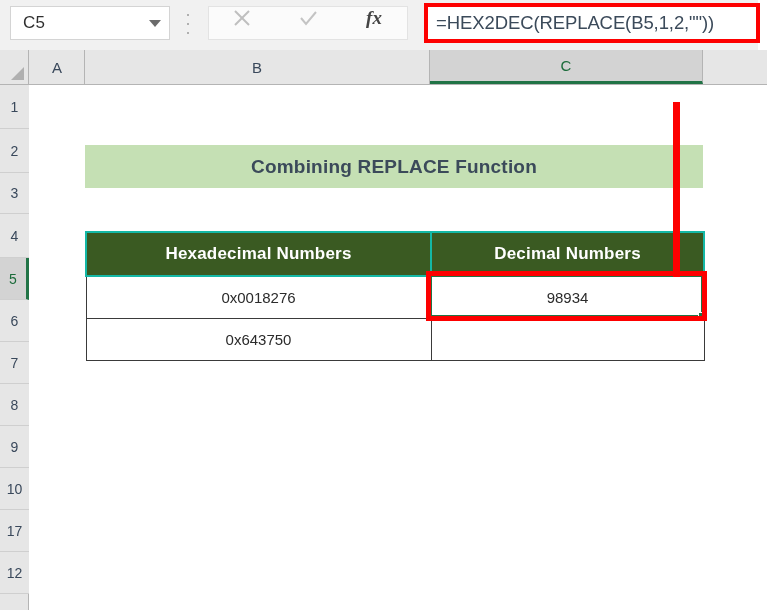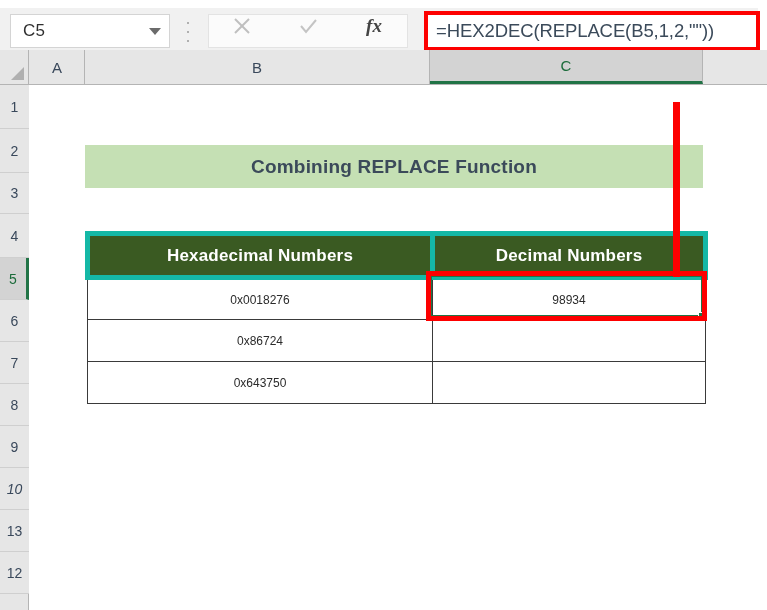--- a/index.html
+++ b/index.html
@@ -15,21 +15,21 @@
   #app {
     position: relative;
     width: 767px;
     height: 610px;
     background: #ffffff;
   }
 
   
   #formula-bar-row {
     position: absolute;
-    left: 0; top: 8px;
+    left: 0; top: 0;
     width: 758px; height: 50px;
     background: #f1f1f1;
     display: flex;
     align-items: center;
     padding-left: 22px;
   }
 
   #name-box {
     position: absolute;
     left: 10px; top: 6px;
@@ -210,28 +210,28 @@
     border-collapse: collapse;
     table-layout: fixed;
   }
   #data-table th {
     height: 44px;
     background: #3a5a22;
     color: #ffffff;
     font-size: 17px;
     font-weight: bold;
     text-align: center;
-    border: 5px solid #14b8a6;
+    border: 2px solid #14b8a6;
     letter-spacing: .2px;
   }
   #data-table td {
     height: 42px;
     background: #ffffff;
     color: #2b2b2b;
-    font-size: 12px;
+    font-size: 15px;
     text-align: center;
     border: 1px solid #3a3a3a;
   }
   .col-b { width: 345px; }
   .col-c { width: 273px; }
 
   
   #cell-c5-select {
     position: absolute;
     left: 400px; top: 173px;
@@ -318,22 +318,22 @@
   <div id="row-header-col">
     <div class="row-head" style="top:0px;   height:44px;">1</div>
     <div class="row-head" style="top:44px;  height:44px;">2</div>
     <div class="row-head" style="top:88px;  height:41px;">3</div>
     <div class="row-head" style="top:129px; height:44px;">4</div>
     <div class="row-head selected" style="top:173px; height:42px;">5</div>
     <div class="row-head" style="top:215px; height:42px;">6</div>
     <div class="row-head" style="top:257px; height:42px;">7</div>
     <div class="row-head" style="top:299px; height:42px;">8</div>
     <div class="row-head" style="top:341px; height:42px;">9</div>
-    <div class="row-head" style="top:383px; height:42px;font-style:italic;">10</div>
-    <div class="row-head" style="top:425px; height:42px;">13</div>
+    <div class="row-head" style="top:383px; height:42px;">10</div>
+    <div class="row-head" style="top:425px; height:42px;">17</div>
     <div class="row-head" style="top:467px; height:42px;">12</div>
   </div>
 
   <div id="grid">
 
     <div id="title-banner">
       <span id="title-banner-text">Combining REPLACE Function</span>
     </div>
 
     <table id="data-table">
@@ -346,24 +346,20 @@
           <th>Hexadecimal Numbers</th>
           <th>Decimal Numbers</th>
         </tr>
       </thead>
       <tbody>
         <tr>
           <td>0x0018276</td>
           <td>98934</td>
         </tr>
         <tr>
-          <td>0x86724</td>
-          <td></td>
-        </tr>
-        <tr>
           <td>0x643750</td>
           <td></td>
         </tr>
       </tbody>
     </table>
 
     <div id="cell-c5-select">
       <span id="cell-c5-handle"></span>
     </div>
 

